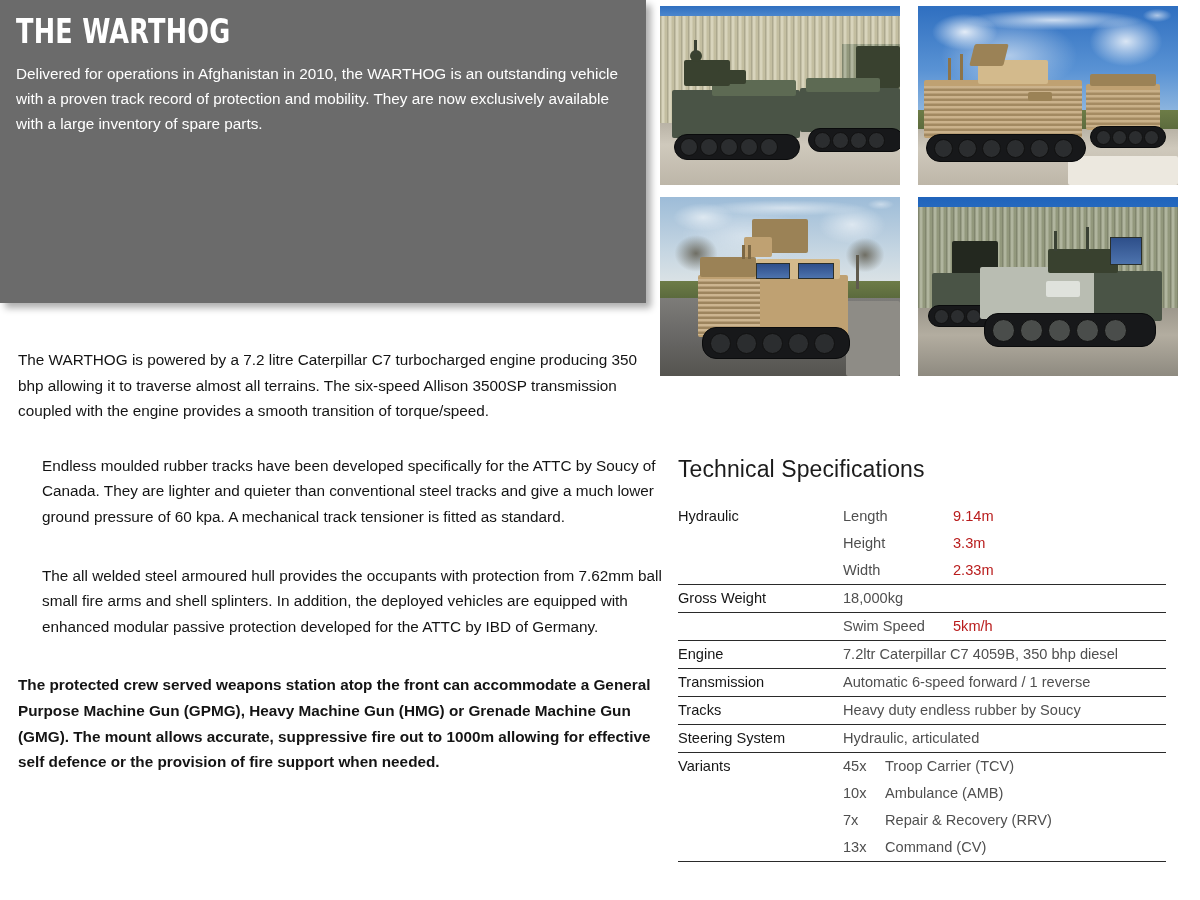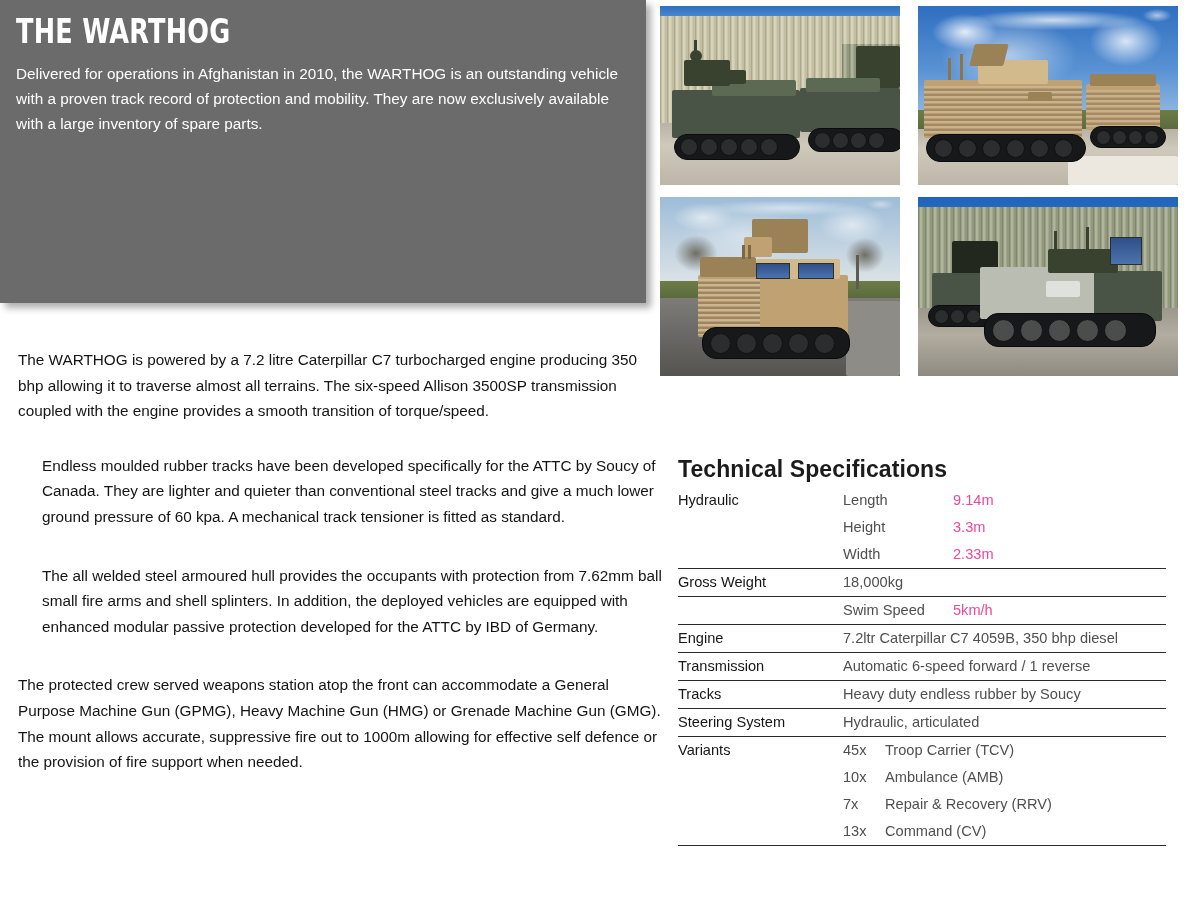--- a/index.html
+++ b/index.html
@@ -56,21 +56,21 @@
     top: 347px;
     width: 646px;
   }
   .body-para {
     font-size: 15.3px;
     line-height: 25.6px;
     color: #141414;
     margin: 0 0 29px 0;
   }
   .body-para.gap-lg { margin-bottom: 33px; margin-left: 24px; }
-  .body-para:last-child { margin-bottom: 18px; }
+  .body-para:last-child { margin-bottom: 18px; font-weight: bold; }
 
   
   .photo-grid {
     position: absolute;
     left: 660px;
     top: 6px;
     width: 520px;
     display: grid;
     grid-template-columns: 240px 260px;
     grid-template-rows: 179px 179px;
@@ -166,39 +166,39 @@
 
   
   .spec-wrap {
     position: absolute;
     left: 678px;
     top: 456px;
     width: 488px;
   }
   .spec-heading {
     font-size: 23px;
-    font-weight: bold;
+    font-weight: normal;
     color: #1b1b1b;
-    margin: 0 0 4px 0;
+    margin: 0 0 20px 0;
     letter-spacing: .1px;
   }
   table.spec {
     border-collapse: collapse;
     width: 488px;
     table-layout: fixed;
     font-size: 14.6px;
   }
   table.spec td {
     padding: 1px 0 2px 0;
     vertical-align: top;
     line-height: 24px;
   }
   .col-label { width: 165px; color: #161616; }
   .col-sub   { width: 110px; color: #4f4f4f; }
-  .col-val   { color: #ec4899; }
+  .col-val   { color: #b91c1c; }
   .rule-top td { border-top: 1.4px solid #2a2a2a; }
   .rule-bot td { border-bottom: 1.4px solid #2a2a2a; }
   .sub-row td { border: none; }
   .variant-count { width: 42px; color: #4f4f4f; display: inline-block; }
 </style>
 </head>
 <body>
 
 <section class="hero-panel">
   <h1 class="hero-title">THE WARTHOG</h1>

